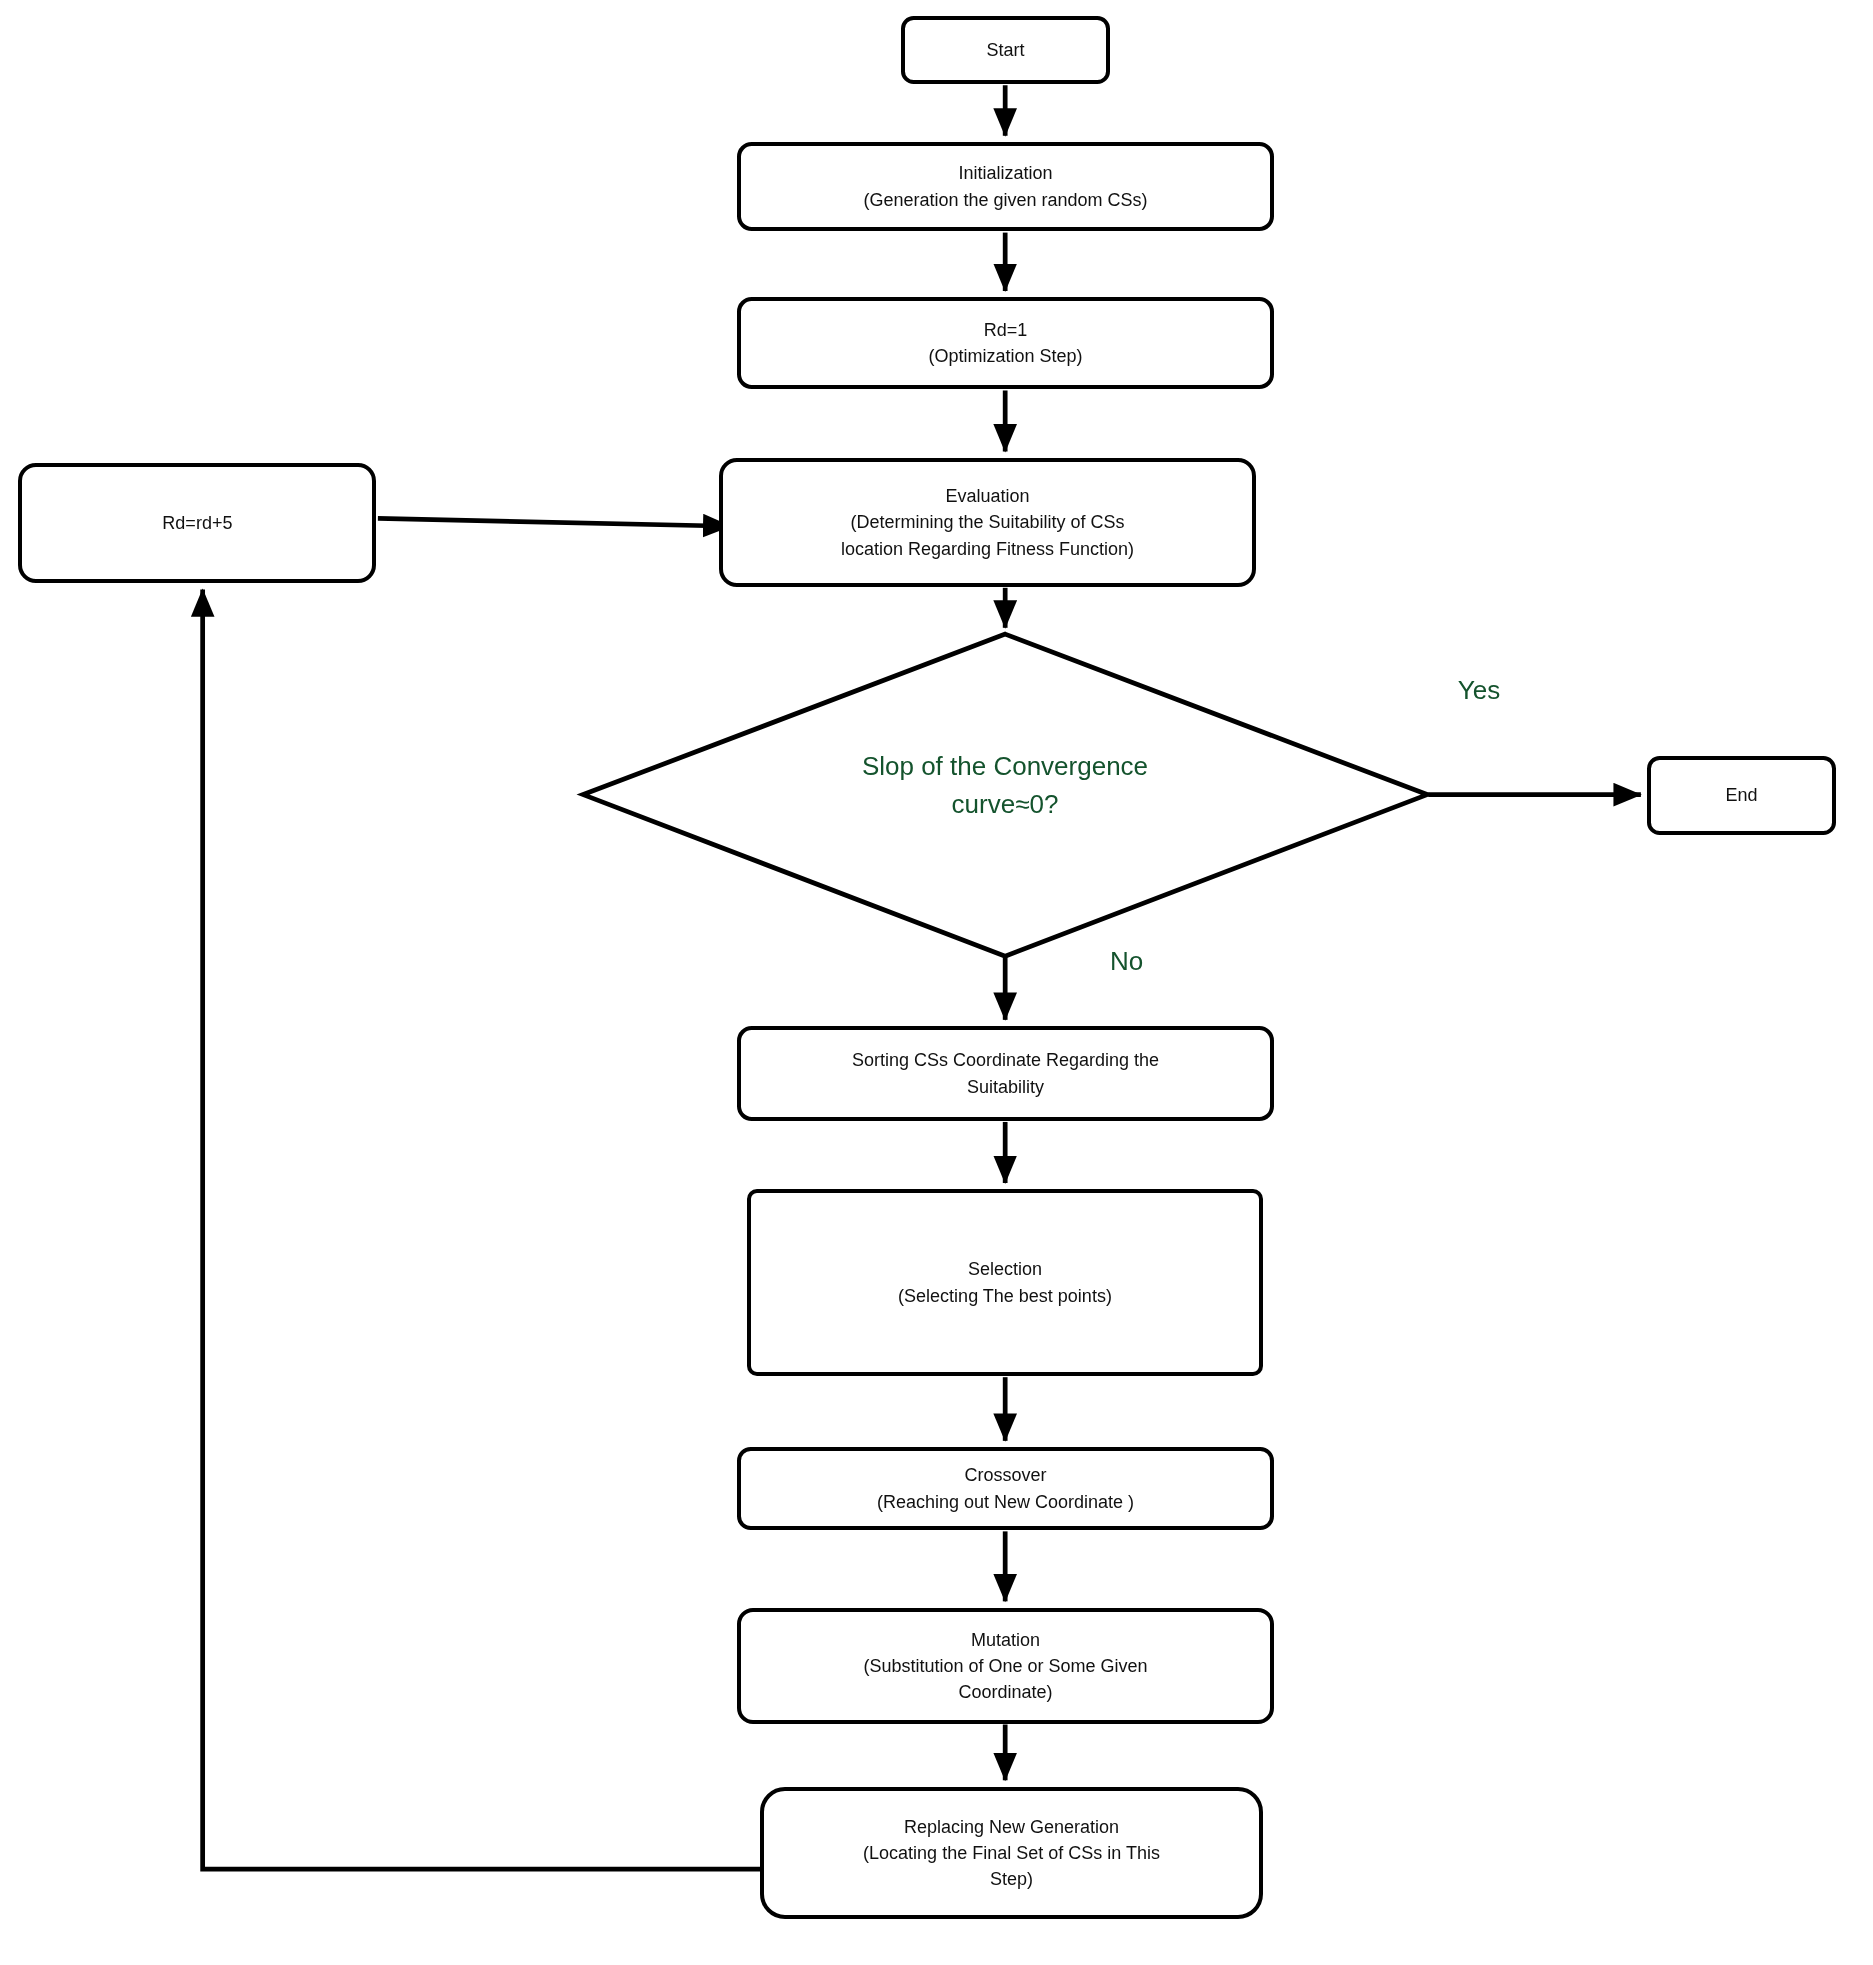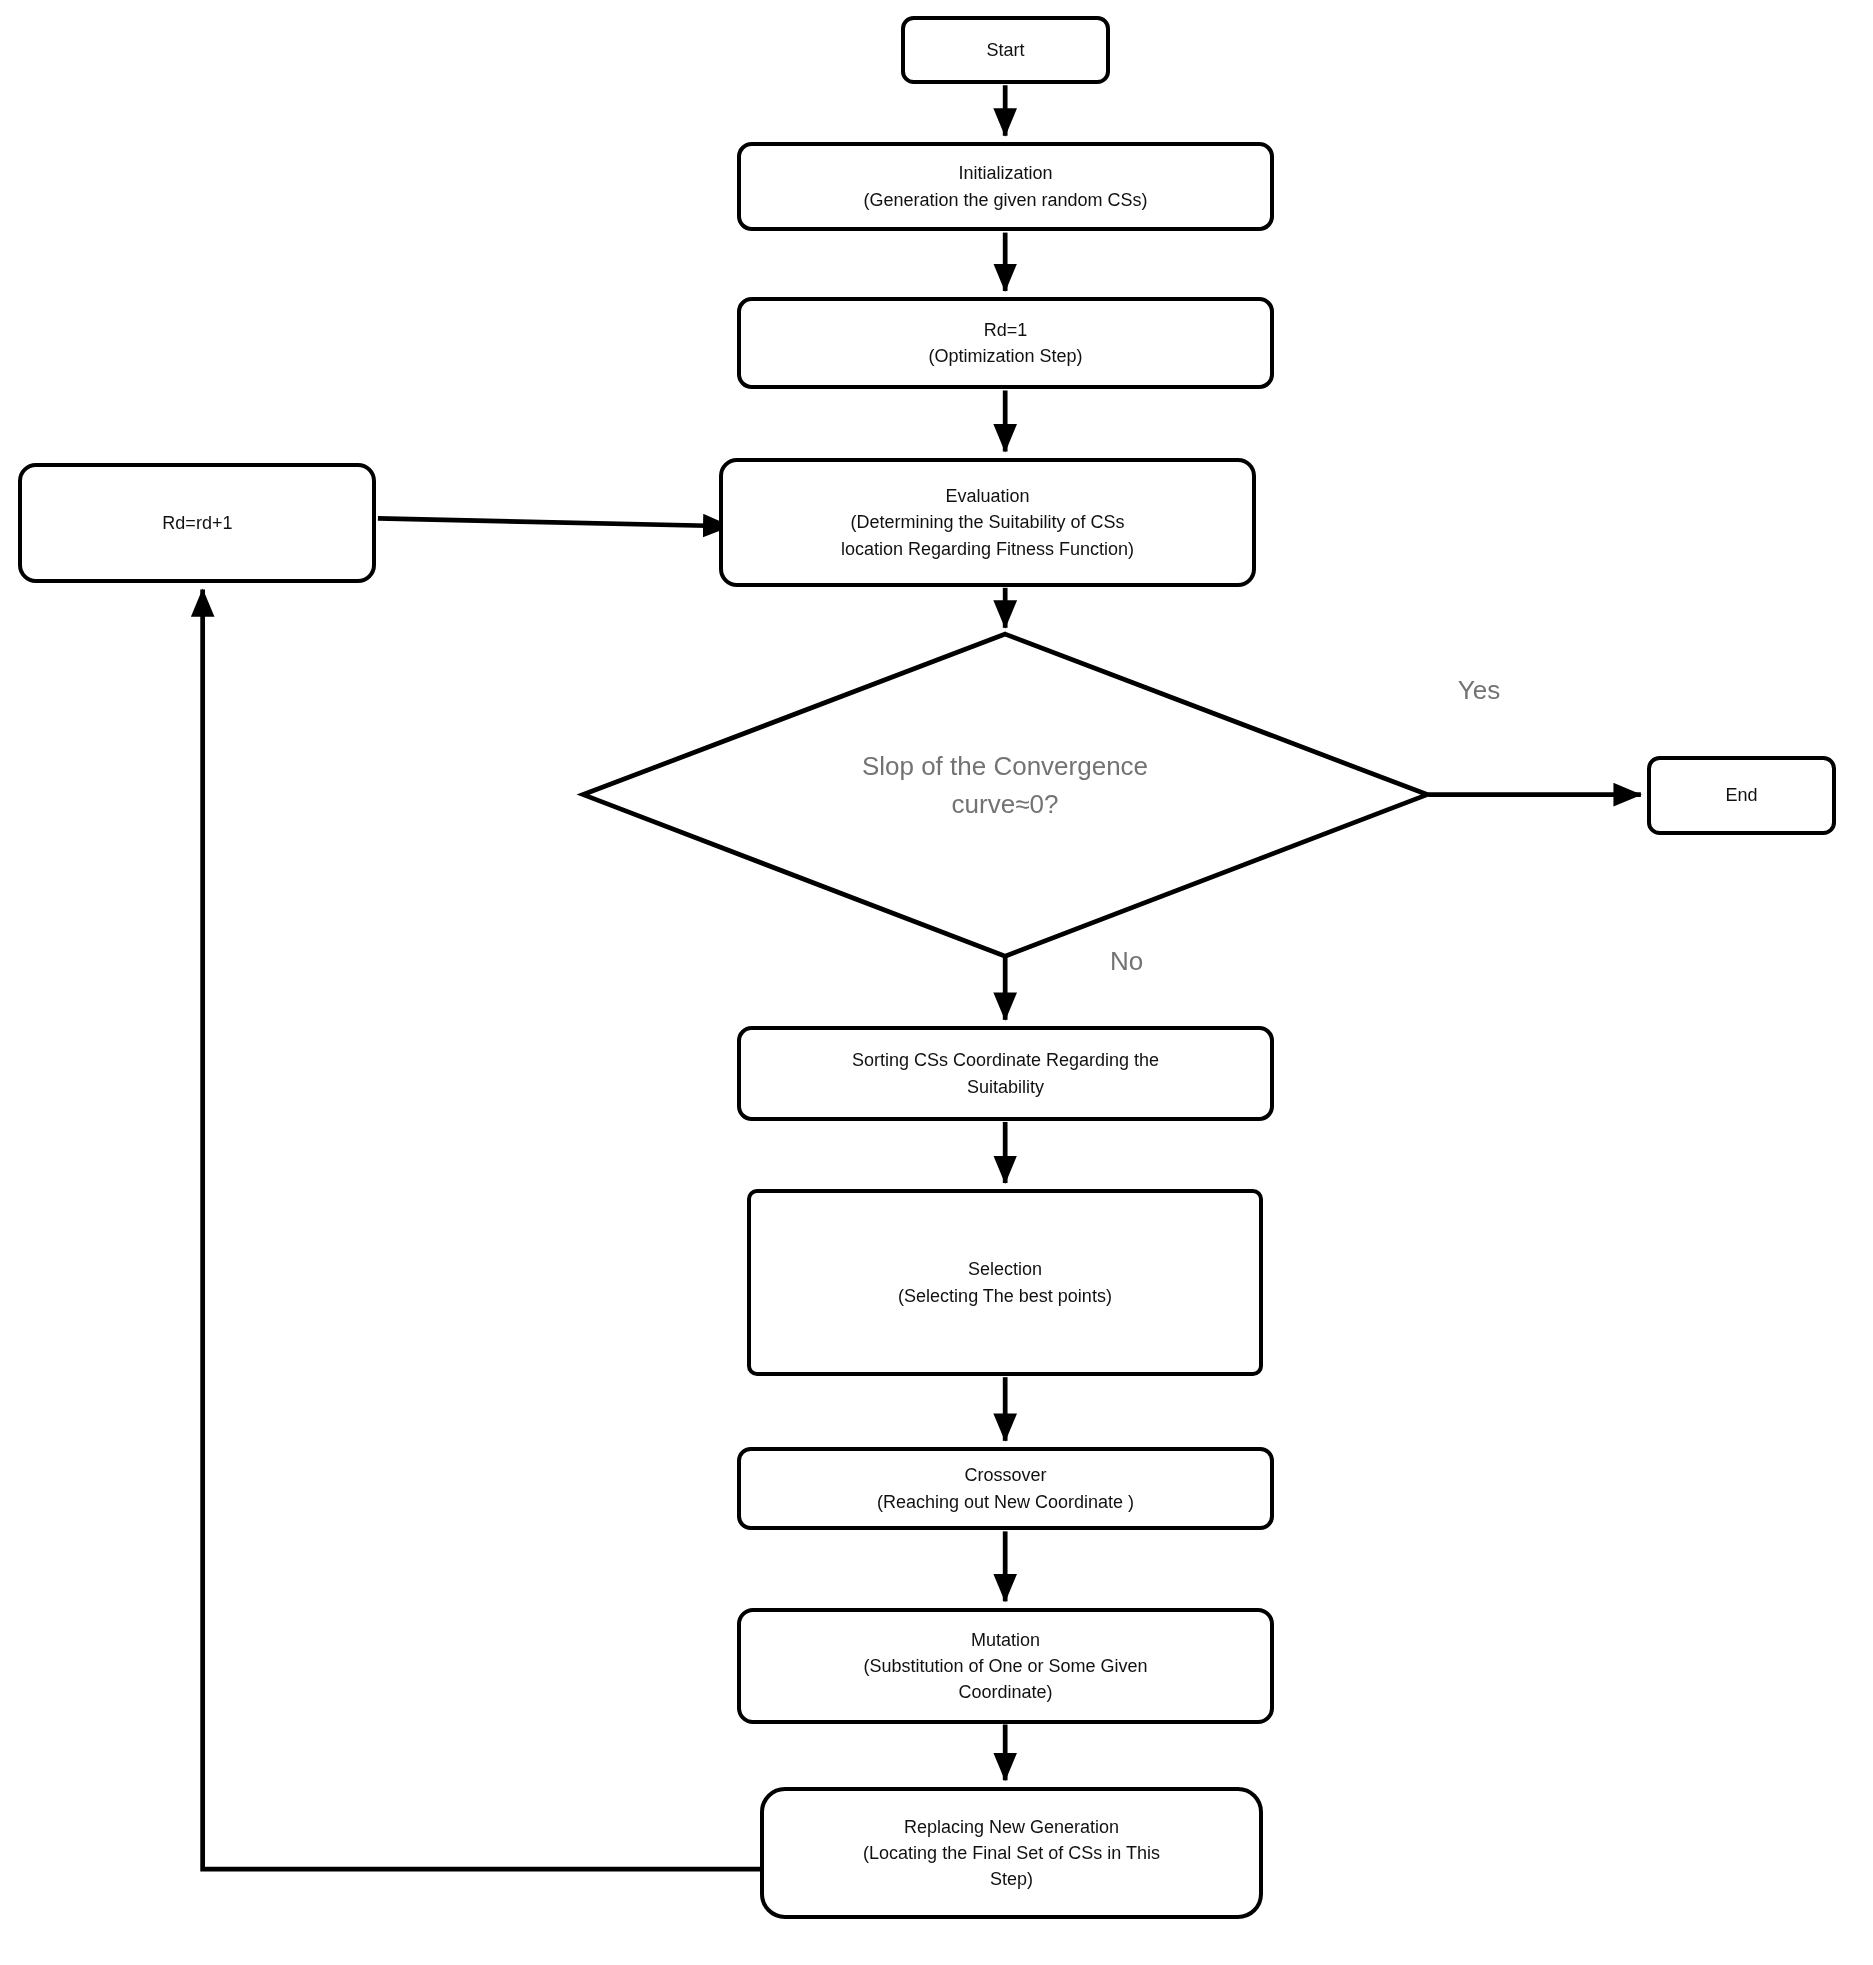--- a/index.html
+++ b/index.html
@@ -10,21 +10,21 @@
   .wires{position:absolute;left:0;top:0;width:1873px;height:1965px;}
   .node{
     position:absolute;display:flex;align-items:center;justify-content:center;
     text-align:center;white-space:pre-line;background:#ffffff;
     border:4.7px solid #000000;box-sizing:border-box;
     font-size:18px;line-height:1.45;color:#111111;
   }
   .label-overlay{
     position:absolute;display:flex;align-items:center;justify-content:center;
     text-align:center;white-space:pre-line;background:transparent;border:none;
-    font-size:26px;line-height:1.45;color:#737373;
+    font-size:26px;line-height:1.45;color:#14532d;
   }
 </style>
 </head>
 <body>
 
 <div class="canvas">
 
   <svg class="wires" viewBox="0 0 3559 3734">
     <defs>
       <marker id="ah" markerWidth="8" markerHeight="6" refX="5.8" refY="2.5" orient="auto">
@@ -79,16 +79,16 @@
 (Reaching out New Coordinate )</div>
 
   <div class="node" style="left:737px;top:1608px;width:537px;height:116px;border-radius:16px;">Mutation
 (Substitution of One or Some Given
 Coordinate)</div>
 
   <div class="node" style="left:760px;top:1787px;width:503px;height:132px;border-radius:25px;">Replacing New Generation
 (Locating the Final Set of CSs in This
 Step)</div>
 
-  <div class="node" style="left:18.4px;top:463px;width:358px;height:120px;border-radius:18px;">Rd=rd+1</div>
+  <div class="node" style="left:18.4px;top:463px;width:358px;height:120px;border-radius:18px;">Rd=rd+5</div>
 
 </div>
 
 
 </body></html>

